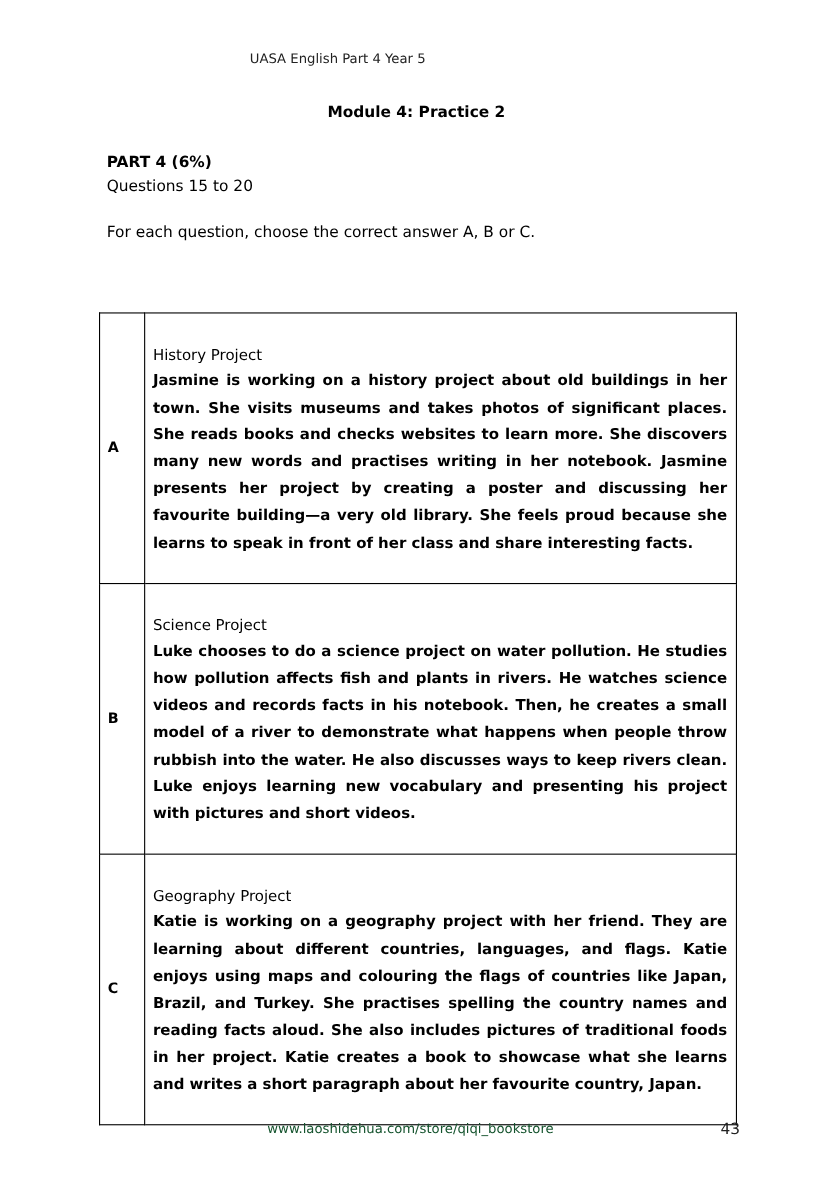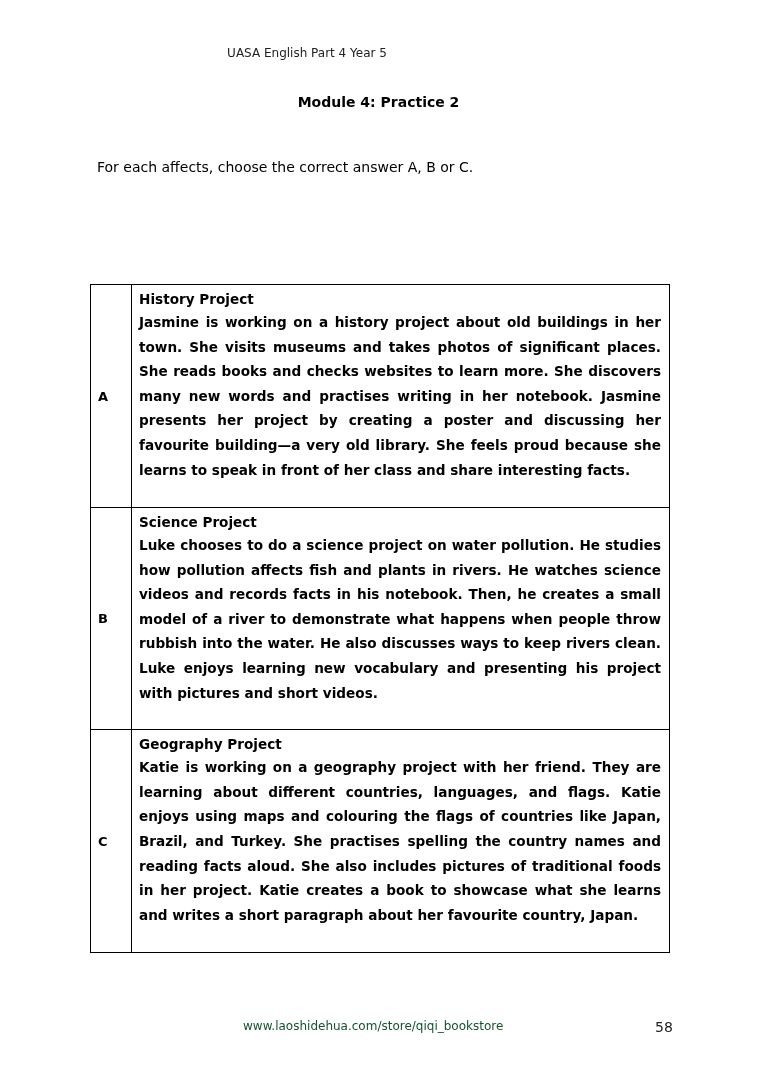--- a/index.html
+++ b/index.html
@@ -22,43 +22,45 @@
     position: absolute; left: 90px; top: 284px; width: 580px;
     border-collapse: collapse;
     font-family: "DejaVu Sans", sans-serif; font-size: 13.6px;
   }
   table.projects td { border: 1.3px solid #000; vertical-align: top; }
   td.label-cell {
     width: 33px; vertical-align: middle !important; font-weight: bold; font-size: 13px;
     padding-left: 7px; padding-right: 0;
   }
   td.content-cell { padding: 3px 8px 24px 7px; }
-  .proj-title { font-weight: bold; font-size: 13.6px; line-height: 22px; }
+  .proj-title { font-weight: normal; font-size: 13.6px; line-height: 22px; margin-top: 24px; }
   .proj-text { line-height: 24.6px; text-align: justify; font-weight: bold; }
   #row-a td.content-cell { height: 195px; }
   #row-b td.content-cell { height: 172px; }
   #row-c td.content-cell { height: 195px; }
   .footer-url {
     position: absolute; left: 243px; top: 1019px;
     font-family: "DejaVu Sans", sans-serif; font-size: 12px; color: #14532d;
   }
   .page-num {
     position: absolute; left: 655px; top: 1019px;
     font-family: "DejaVu Sans", sans-serif; font-size: 14px; color: #222;
   }
 </style>
 </head>
 <body>
 
 <div class="header">UASA English Part 4 Year 5</div>
 <div class="module-title">Module 4: Practice 2</div>
 
 <div class="intro">
+  <div class="part">PART 4 (6%)</div>
+  <div>Questions 15 to 20</div>
   <div class="gap"></div>
-  <div>For each affects, choose the correct answer A, B or C.</div>
+  <div>For each question, choose the correct answer A, B or C.</div>
 </div>
 
 <table class="projects">
   <tbody>
       <tr id="row-a">
     <td class="label-cell">A</td>
     <td class="content-cell">
       <div class="proj-title">History Project</div>
       <div class="proj-text">Jasmine is working on a history project about old buildings in her town. She visits museums and takes photos of significant places. She reads books and checks websites to learn more. She discovers many new words and practises writing in her notebook. Jasmine presents her project by creating a poster and discussing her favourite building—a very old library. She feels proud because she learns to speak in front of her class and share interesting facts.</div>
     </td>
@@ -74,13 +76,13 @@
     <td class="label-cell">C</td>
     <td class="content-cell">
       <div class="proj-title">Geography Project</div>
       <div class="proj-text">Katie is working on a geography project with her friend. They are learning about different countries, languages, and flags. Katie enjoys using maps and colouring the flags of countries like Japan, Brazil, and Turkey. She practises spelling the country names and reading facts aloud. She also includes pictures of traditional foods in her project. Katie creates a book to showcase what she learns and writes a short paragraph about her favourite country, Japan.</div>
     </td>
   </tr>
 </tbody>
   </table>
 
 <div class="footer-url">www.laoshidehua.com/store/qiqi_bookstore</div>
-<div class="page-num">58</div>
+<div class="page-num">43</div>
 
 </body></html>

